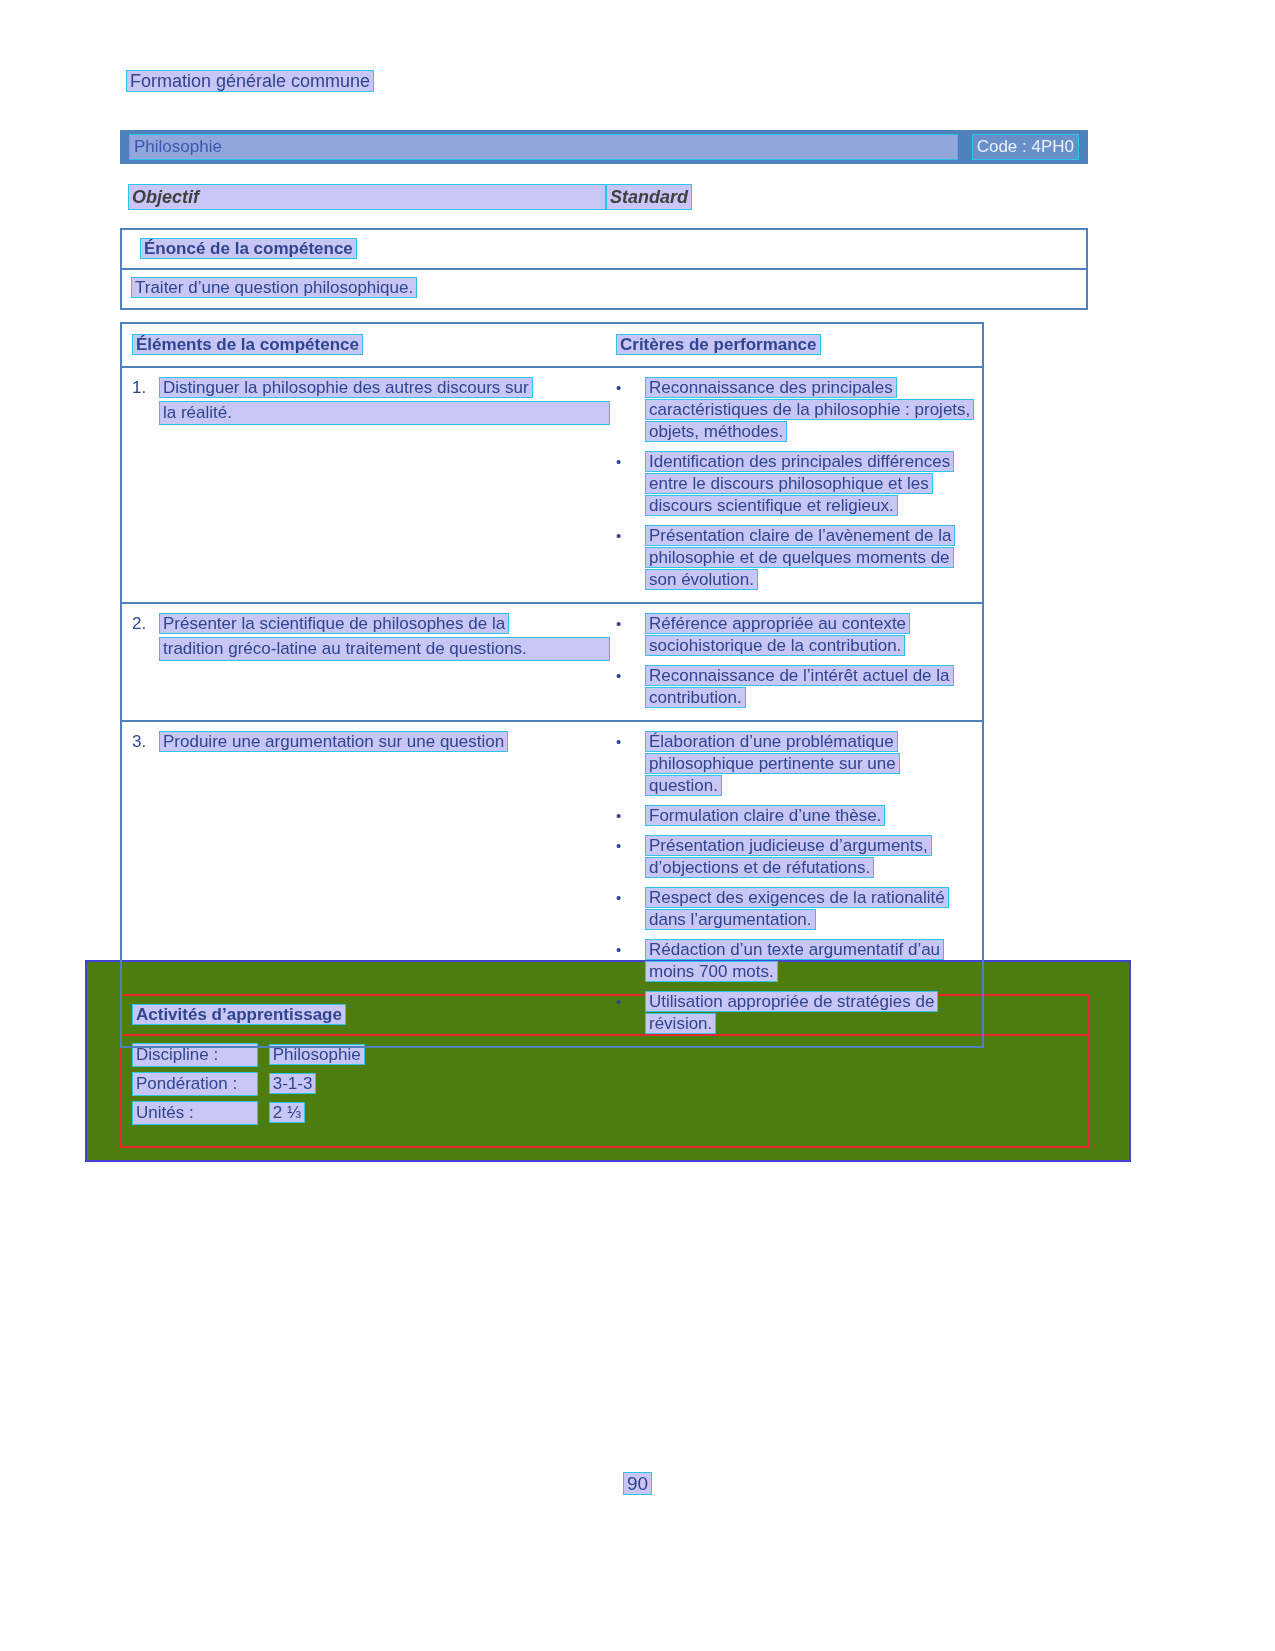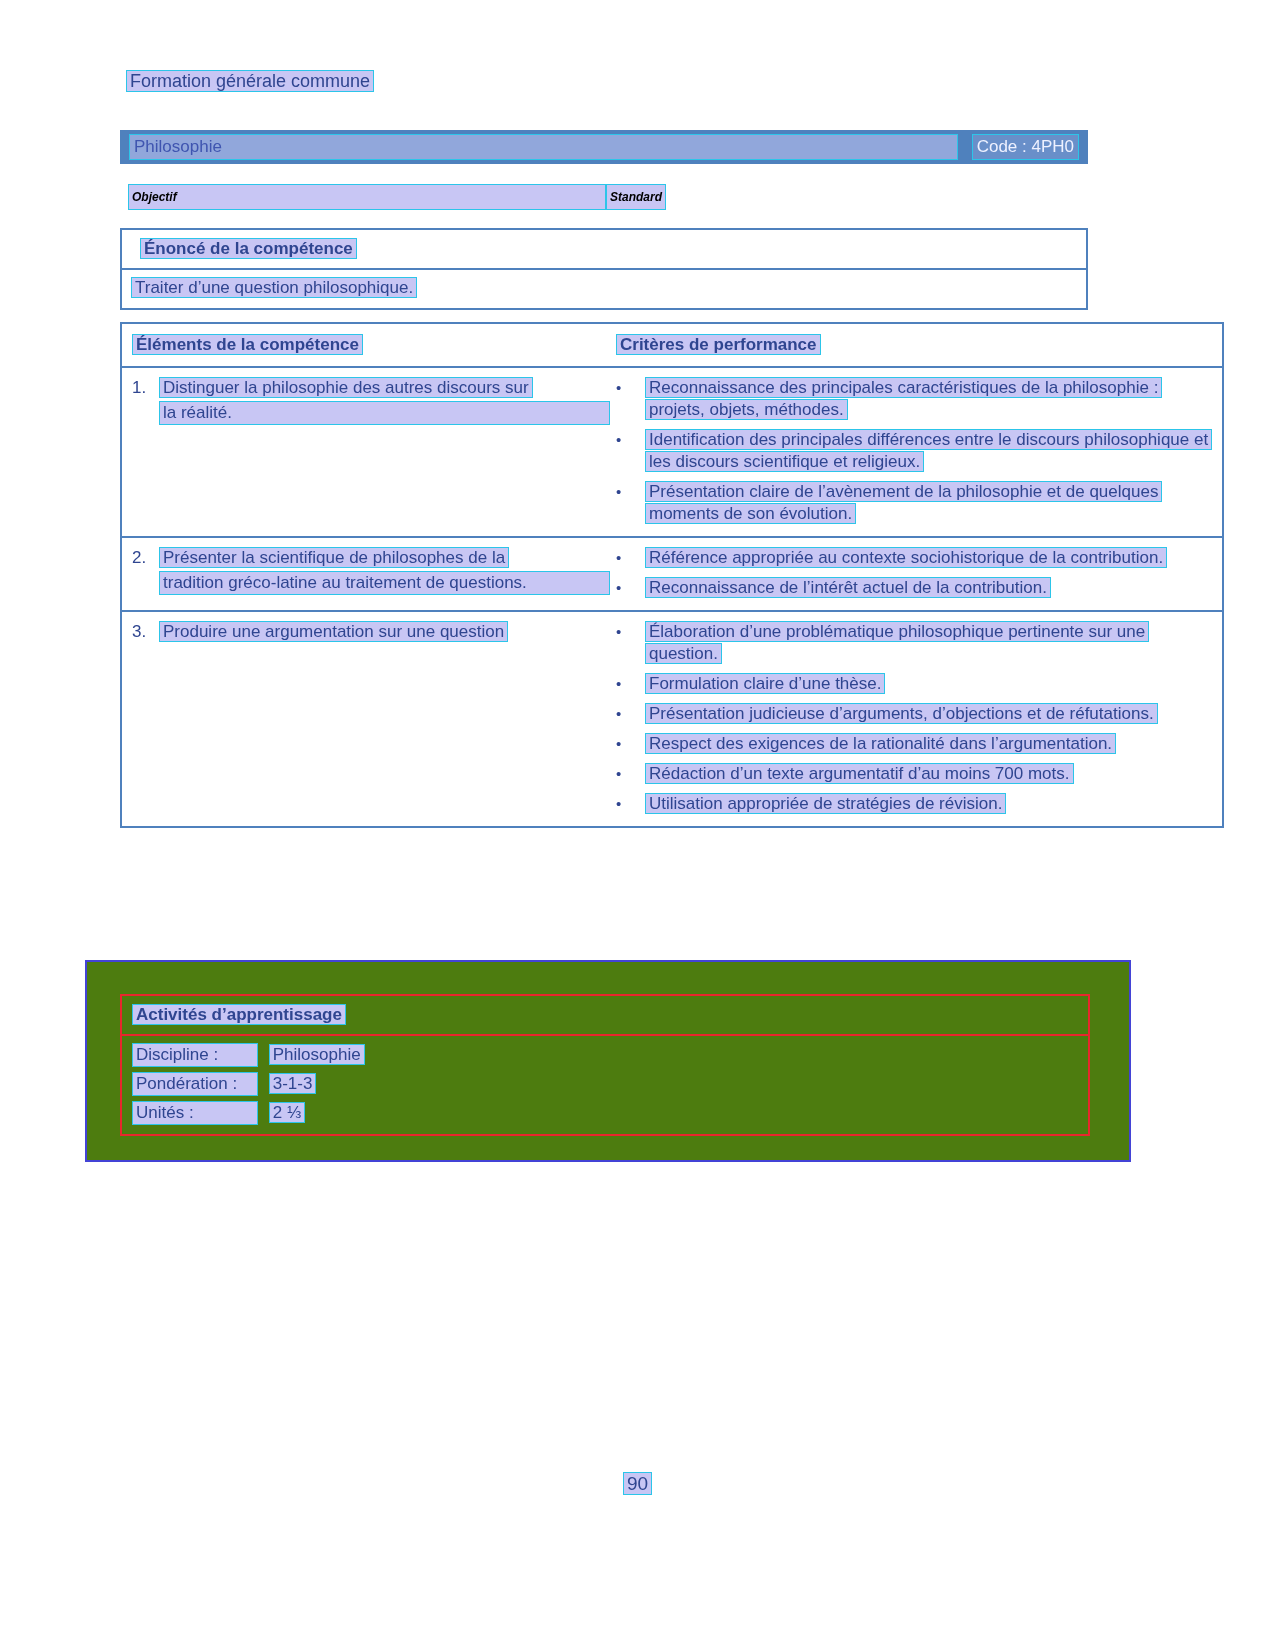--- a/index.html
+++ b/index.html
@@ -37,37 +37,37 @@
     color:#3f55b0; padding:1px 4px;
   }
   #header-bar .bar-code-box {
     background:rgba(200,198,244,0.22);
     border:1px solid #2cc5e9;
     color:#eef1ff; padding:1px 4px; white-space:nowrap;
   }
   
   #objectif-row {
     left:128px; top:184px;
-    font-size:12px; font-weight:bold; font-style:italic;
-    color:#000000; line-height:24px;
+    font-size:18px; font-weight:bold; font-style:italic;
+    color:#404040; line-height:24px;
     display:flex; align-items:flex-start;
   }
   #objectif-row .objectif-box { display:inline-block; width:470px; }
   
   #enonce-box {
     left:120px; top:228px; width:968px;
     border:2px solid #4f81bd; box-sizing:border-box; background:transparent;
   }
   #enonce-box .enonce-header {
     padding:8px 18px; border-bottom:2px solid #4f81bd; font-weight:bold;
   }
   #enonce-box .enonce-body { padding:7px 9px 9px; }
   
   #comp-table {
-    left:120px; top:322px; width:1104px;
+    left:120px; top:322px; width:864px;
     border:2px solid #4f81bd; box-sizing:border-box; background:transparent;
   }
   #comp-table .thead {
     display:flex; font-weight:bold;
     padding:10px 10px; border-bottom:2px solid #4f81bd;
   }
   #comp-table .thead .c1 { width:484px; }
   #comp-table .thead .c2 { flex:1; }
   #comp-table .trow {
     display:flex; padding:9px 10px 11px;
@@ -94,21 +94,21 @@
     box-sizing:border-box;
   }
   #activites-box {
     position:absolute; left:33px; top:32px; width:970px;
     border:2px solid #e8262d; box-sizing:border-box;
   }
   #activites-box .act-header {
     padding:8px 10px; font-weight:bold;
     border-bottom:2px solid #e8262d;
   }
-  #activites-box .act-body { padding:7px 10px 9px; }
+  #activites-box .act-body { padding:7px 10px 21px; }
   .act-row { margin-top:5px; }
   .act-row:first-child { margin-top:0; }
   .act-label { display:inline-block; width:118px; }
   .act-value { margin-left:6px; }
   
   #page-number { left:0; top:1473px; width:100%; text-align:center; font-size:19px; }
 </style>
 </head>
 <body>
 

